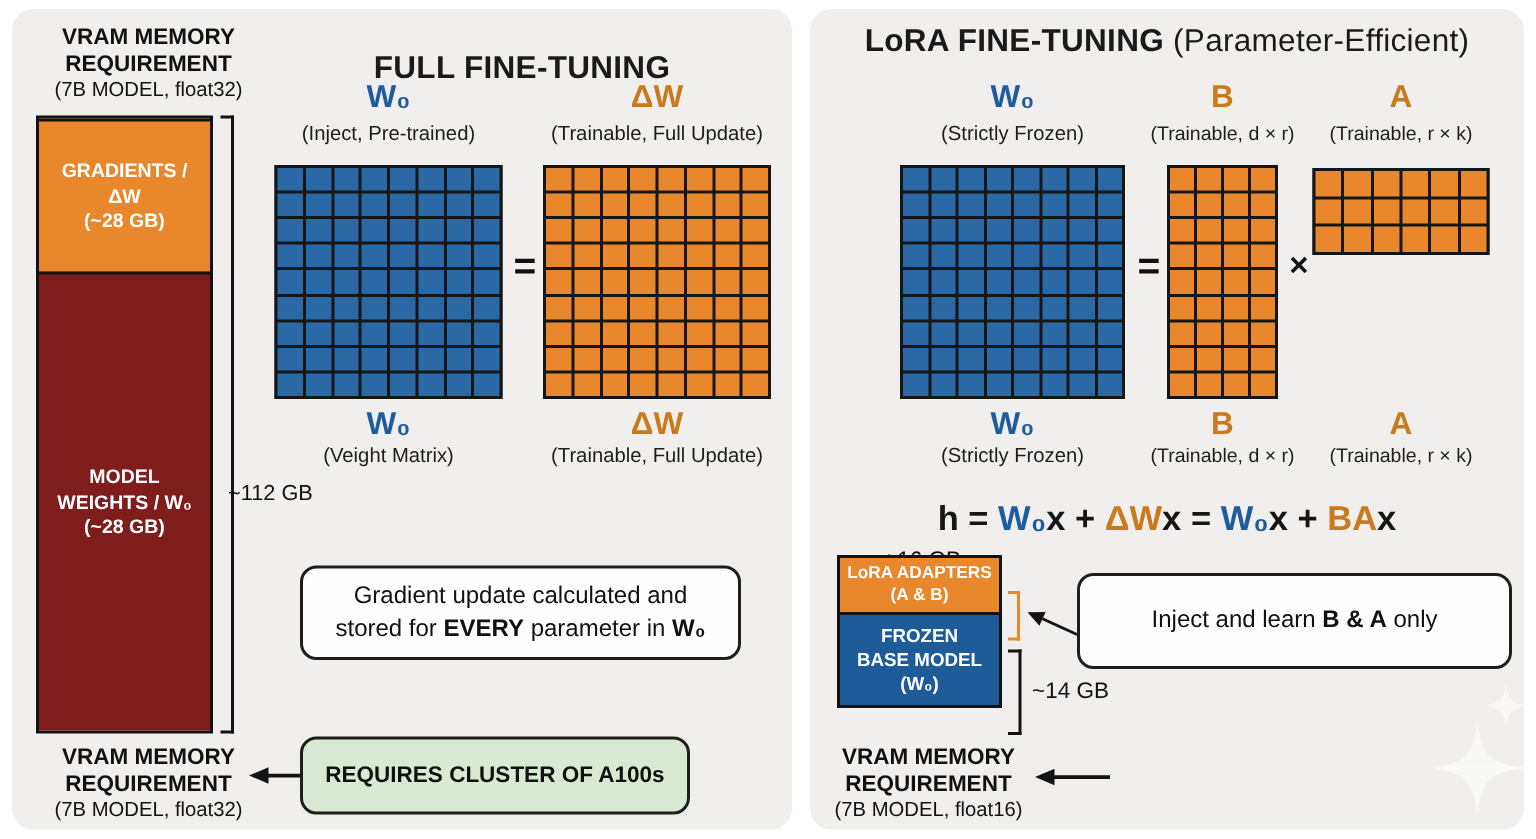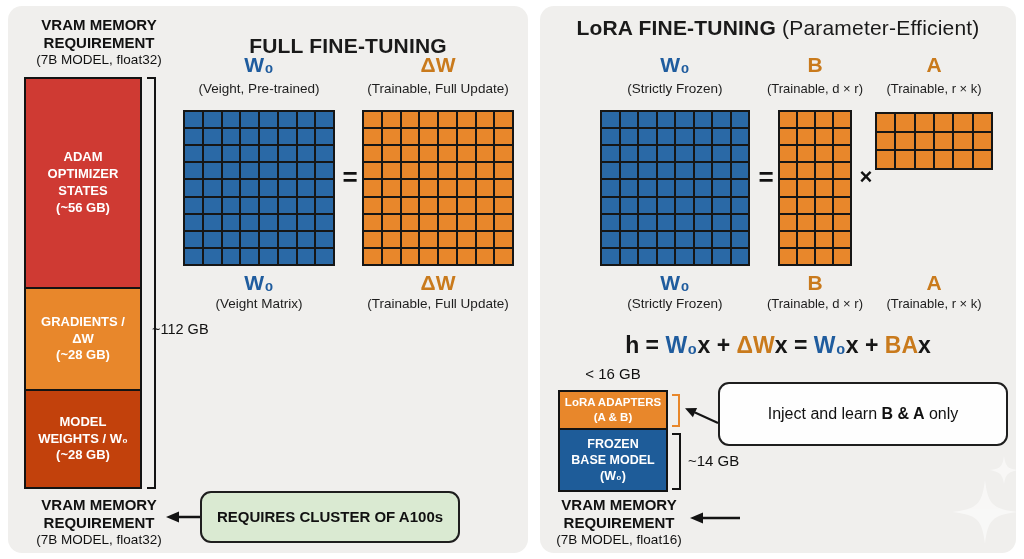--- a/index.html
+++ b/index.html
@@ -11,21 +11,21 @@
   .abs{position:absolute;}
   .panel-title{font-weight:bold;font-size:21px;text-align:center;color:#1a1a1a;letter-spacing:.2px;}
   .panel-title .normal{font-weight:normal;}
   .hdr{font-weight:bold;font-size:15px;line-height:1.18;white-space:pre-line;text-align:center;color:#111;}
   .hdr-sub{font-size:13.5px;text-align:center;color:#111;margin-top:1px;}
   .vbar{box-sizing:border-box;border:2px solid #131313;display:flex;flex-direction:column;}
   .bar-seg{display:flex;align-items:center;justify-content:center;color:#fff;font-weight:bold;
     font-size:13px;line-height:1.3;text-align:center;white-space:pre-line;box-sizing:border-box;}
   .seg-red{background:#cf3a33;}
   .seg-orange{background:#e8872b;border-top:2px solid #131313;}
-  .seg-blue{background:#c2410c;border-top:2px solid #131313;}
+  .seg-blue{background:#7f1d1d;border-top:2px solid #131313;}
   .bracket{position:absolute;border:2.5px solid #131313;border-left:none;box-sizing:border-box;}
   .bracket.orange{border-color:#e8872b;border-width:2px;}
   .size-label{font-size:14.5px;color:#111;white-space:nowrap;}
   .sym{font-weight:bold;font-size:21px;text-align:center;line-height:1;}
   .sym.blue{color:#1f5c9e;}
   .sym.orange{color:#c97a1c;}
   .cap{font-size:13.5px;text-align:center;color:#1d1d1d;white-space:nowrap;}
   .matrix{position:absolute;box-sizing:border-box;background:#161616;border:1px solid #161616;}
   .op{font-weight:bold;font-size:26px;text-align:center;color:#111;line-height:1;}
   .eq{font-weight:bold;font-size:23px;text-align:center;color:#161616;white-space:nowrap;}
@@ -53,36 +53,32 @@
 
     <div class="abs panel-title" style="left:140px;top:28px;width:400px;">FULL FINE-TUNING</div>
 
     <div class="abs" style="left:10px;top:10px;width:162px;">
       <div class="hdr" style="white-space: pre-line;">VRAM MEMORY
 REQUIREMENT</div>
       <div class="hdr-sub">(7B MODEL, float32)</div>
     </div>
 
     <div class="abs vbar" style="left:16px;top:71px;width:118px;height:412px;">
-      <div class="bar-seg seg-red" style="height: 208px; white-space: pre-line;">ADAM
-OPTIMIZER
-STATES
-(~56 GB)</div>
       <div class="bar-seg seg-orange" style="height: 102px; white-space: pre-line;">GRADIENTS /
 ΔW
 (~28 GB)</div>
       <div class="bar-seg seg-blue" style="flex: 1 1 0%; white-space: pre-line;">MODEL
 WEIGHTS / W₀
 (~28 GB)</div>
     </div>
     <div class="bracket" style="left:139px;top:71px;width:9px;height:412px;"></div>
     <div class="abs size-label" style="left:144px;top:315px;">~112 GB</div>
 
     <div class="abs sym blue" style="left:175px;top:48px;width:152px;">W₀</div>
-    <div class="abs cap" style="left:165px;top:75px;width:172px;">(Veight, Pre-trained)</div>
+    <div class="abs cap" style="left:165px;top:75px;width:172px;">(Inject, Pre-trained)</div>
     <div class="abs sym orange" style="left:354px;top:48px;width:152px;">ΔW</div>
     <div class="abs cap" style="left:344px;top:75px;width:172px;">(Trainable, Full Update)</div>
 
     <div class="matrix" style="left: 175px; top: 104px; width: 152px; height: 156px; display: grid; grid-template-columns: repeat(8, 1fr); grid-template-rows: repeat(9, 1fr); gap: 2px; padding: 1px;">
         <div style="background: rgb(42, 105, 166);"></div>
         <div style="background: rgb(42, 105, 166);"></div>
         <div style="background: rgb(42, 105, 166);"></div>
         <div style="background: rgb(42, 105, 166);"></div>
         <div style="background: rgb(42, 105, 166);"></div>
         <div style="background: rgb(42, 105, 166);"></div>
@@ -228,20 +224,24 @@
         <div style="background: rgb(232, 135, 43);"></div>
         <div style="background: rgb(232, 135, 43);"></div>
       </div>
 
     <div class="abs sym blue" style="left:175px;top:266px;width:152px;">W₀</div>
     <div class="abs cap" style="left:165px;top:290px;width:172px;">(Veight Matrix)</div>
     <div class="abs sym orange" style="left:354px;top:266px;width:152px;">ΔW</div>
     <div class="abs cap" style="left:344px;top:290px;width:172px;">(Trainable, Full Update)</div>
 
 
+    <div class="callout" style="left:192px;top:371px;width:294px;height:63px;">
+      <div><span>Gradient update calculated and</span></div>
+      <div><span>stored for </span><span class="pt-bold">EVERY</span><span> parameter in </span><span class="pt-bold">W₀</span></div>
+    </div>
 
     <div class="abs" style="left:8px;top:490px;width:166px;">
       <div class="hdr" style="white-space: pre-line;">VRAM MEMORY
 REQUIREMENT</div>
       <div class="hdr-sub">(7B MODEL, float32)</div>
     </div>
 
     <div class="greenbox" style="left:192px;top:485px;width:260px;height:52px;">REQUIRES CLUSTER OF A100s</div>
 
     <svg class="overlay">
@@ -403,21 +403,21 @@
     <div class="abs sym blue" style="left:60px;top:266px;width:150px;">W₀</div>
     <div class="abs cap" style="left:50px;top:290px;width:170px;">(Strictly Frozen)</div>
     <div class="abs sym orange" style="left:238px;top:266px;width:74px;">B</div>
     <div class="abs cap" style="left:205px;top:290px;width:140px;font-size:13px;">(Trainable, d × r)</div>
     <div class="abs sym orange" style="left:335px;top:266px;width:118px;">A</div>
     <div class="abs cap" style="left:324px;top:290px;width:140px;font-size:13px;">(Trainable, r × k)</div>
 
     <div class="abs eq" style="left:38px;top:326px;width:400px;"><span>h = </span><span class="pt-blue">W₀</span><span>x</span><span> + </span><span class="pt-orange">ΔW</span><span>x</span><span> = </span><span class="pt-blue">W₀</span><span>x</span><span> + </span><span class="pt-orange">BA</span><span>x</span></div>
 
     <div class="abs size-label" style="left:18px;top:359px;width:110px;text-align:center;font-size:15px;">&lt; 16 GB</div>
-    <div class="abs" style="left:18px;top:384px;width:110px;">
+    <div class="abs" style="left:18px;top:364px;width:110px;">
       <div class="minibar-seg minibar-orange" style="width: 110px; height: 40px; white-space: pre-line;">LoRA ADAPTERS
 (A &amp; B)</div>
       <div class="minibar-seg minibar-blue" style="width: 110px; height: 62px; white-space: pre-line;">FROZEN
 BASE MODEL
 (W₀)</div>
     </div>
     <div class="bracket orange" style="left:132px;top:388px;width:8px;height:33px;"></div>
     <div class="bracket" style="left:132px;top:427px;width:9px;height:57px;"></div>
     <div class="abs size-label" style="left:148px;top:446px;font-size:15px;">~14 GB</div>
 

